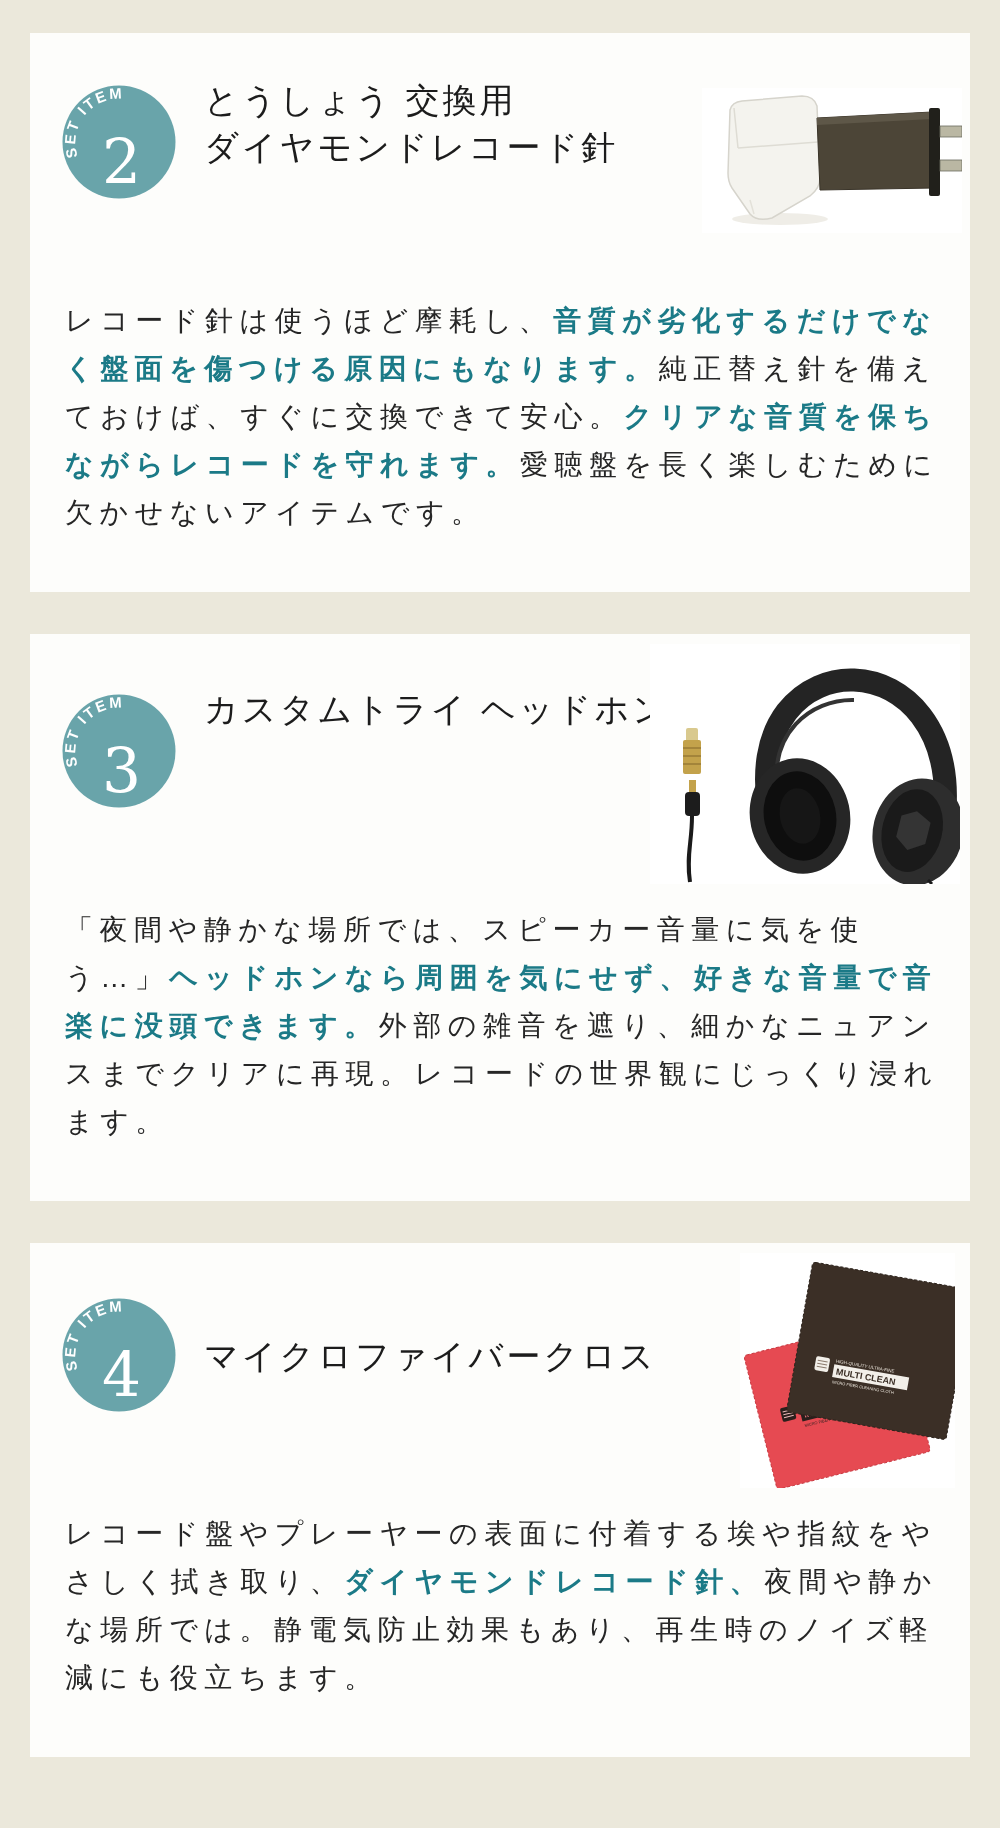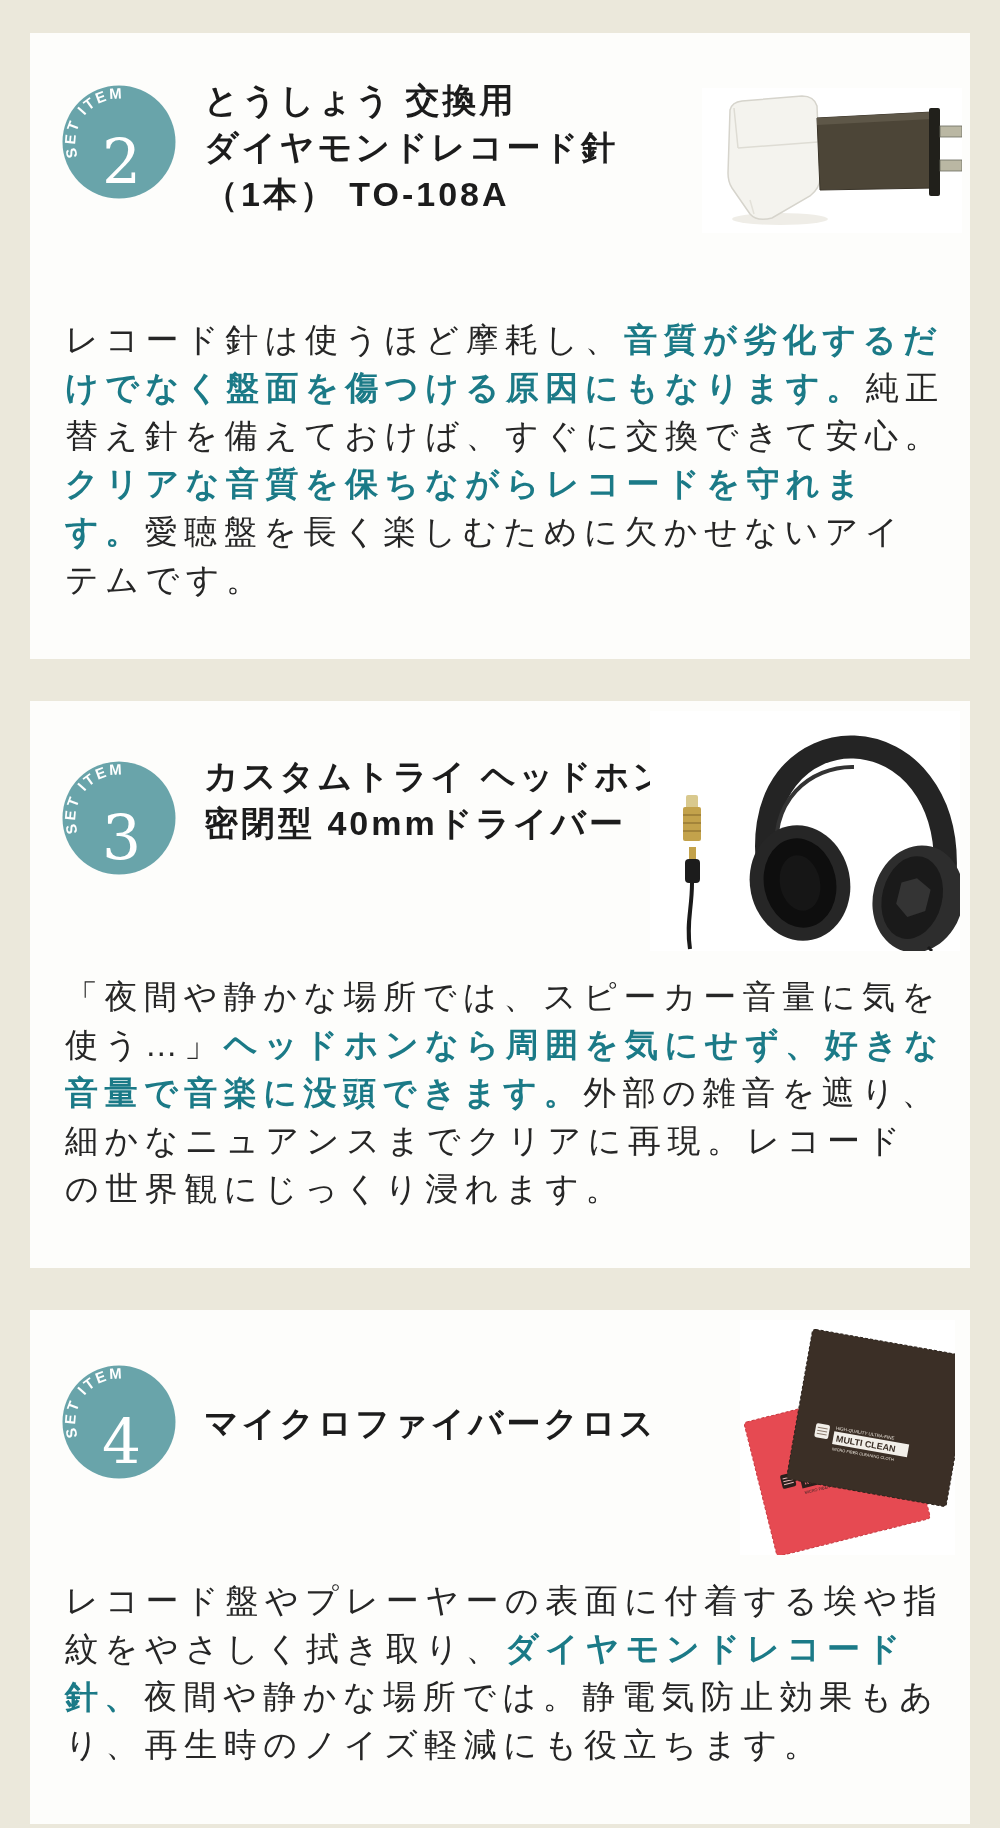--- a/index.html
+++ b/index.html
@@ -26,32 +26,32 @@
   .card:last-child{margin-bottom:0;}
   .card-header{display:flex;padding-left:32px;}
   .card-a .card-header{padding-top:52px;}
   .card-b .card-header{padding-top:60px;}
   .card-c .card-header{padding-top:55px;}
   .badge{width:114px;height:114px;flex:0 0 auto;}
   .badge svg{display:block;width:114px;height:114px;}
   .title{
     margin-left:28px;
     margin-top:-8px;
-    font-weight:bold;
+    font-weight:normal;
     font-size:34px;
     line-height:47px;
     letter-spacing:3px;
     color:#1c1c1c;
     white-space:nowrap;
   }
   .card-c .title{margin-top:3px;align-self:center;}
   .body-text{
     margin:98px 0 0;
     padding:0 25px 55px 35px;
-    font-size:33px;
+    font-size:28px;
     line-height:48px;
     letter-spacing:6.5px;
     color:#262626;
     text-align:left;
   }
   .body-text .em{color:var(--accent);font-weight:bold;}
   .photo{position:absolute;background:#ffffff;}
   .photo svg{display:block;width:100%;height:100%;}
   .photo-stylus{top:55px;right:8px;width:260px;height:145px;}
   .photo-headphones{top:10px;right:10px;width:310px;height:240px;}
@@ -72,21 +72,20 @@
             </defs>
           <text font-size="15" font-weight="bold" fill="#ffffff" letter-spacing="2.5">
             <textPath href="#arcA" startOffset="4">SET ITEM</textPath>
           </text>
           <text x="60" y="99" text-anchor="middle" font-family="'DejaVu Serif', serif" font-size="62" fill="#ffffff">2</text>
         </svg>
       </div>
       <div class="title">
         <div class="title-line">とうしょう 交換用</div>
         <div class="title-line">ダイヤモンドレコード針</div>
-        <div class="title-line">（1本） TO-108A</div>
       </div>
     </div>
 
     <div class="photo photo-stylus">
       <svg viewBox="0 0 260 145">
         <rect x="0" y="0" width="260" height="145" fill="#ffffff"></rect>
         <ellipse cx="78" cy="131" rx="48" ry="6" fill="#efede7"></ellipse>
         <path d="M28,22 Q30,14 40,13 L100,8 Q112,8 115,18 L118,90 Q118,100 108,108 L70,130 Q55,134 48,126 L30,100 Q26,94 26,85 Z" fill="#f4f3ee" stroke="#d6d4cc" stroke-width="1.5"></path>
         <path d="M36,60 L116,54" stroke="#dedcd4" stroke-width="1.5" fill="none"></path>
         <path d="M36,60 L32,20" stroke="#dedcd4" stroke-width="1.5" fill="none"></path>
@@ -111,21 +110,20 @@
               <path id="arcB" d="M 17.6,76.1 A 44,44 0 1 1 100,46" fill="none"></path>
             </defs>
           <text font-size="15" font-weight="bold" fill="#ffffff" letter-spacing="2.5">
             <textPath href="#arcB" startOffset="4">SET ITEM</textPath>
           </text>
           <text x="60" y="99" text-anchor="middle" font-family="'DejaVu Serif', serif" font-size="62" fill="#ffffff">3</text>
         </svg>
       </div>
       <div class="title">
         <div class="title-line">カスタムトライ ヘッドホン</div>
-        <div class="title-line">密閉型 40mmドライバー</div>
       </div>
     </div>
 
     <div class="photo photo-headphones">
       <svg viewBox="0 0 310 240">
         <rect x="0" y="0" width="310" height="240" fill="#ffffff"></rect>
 
         <rect x="36" y="84" width="12" height="14" rx="2" fill="#d9c98e"></rect>
         <rect x="33" y="96" width="18" height="34" rx="2" fill="#c3a24b"></rect>
         <path d="M33,104 h18 M33,112 h18 M33,120 h18" stroke="#a3843a" stroke-width="2"></path>

